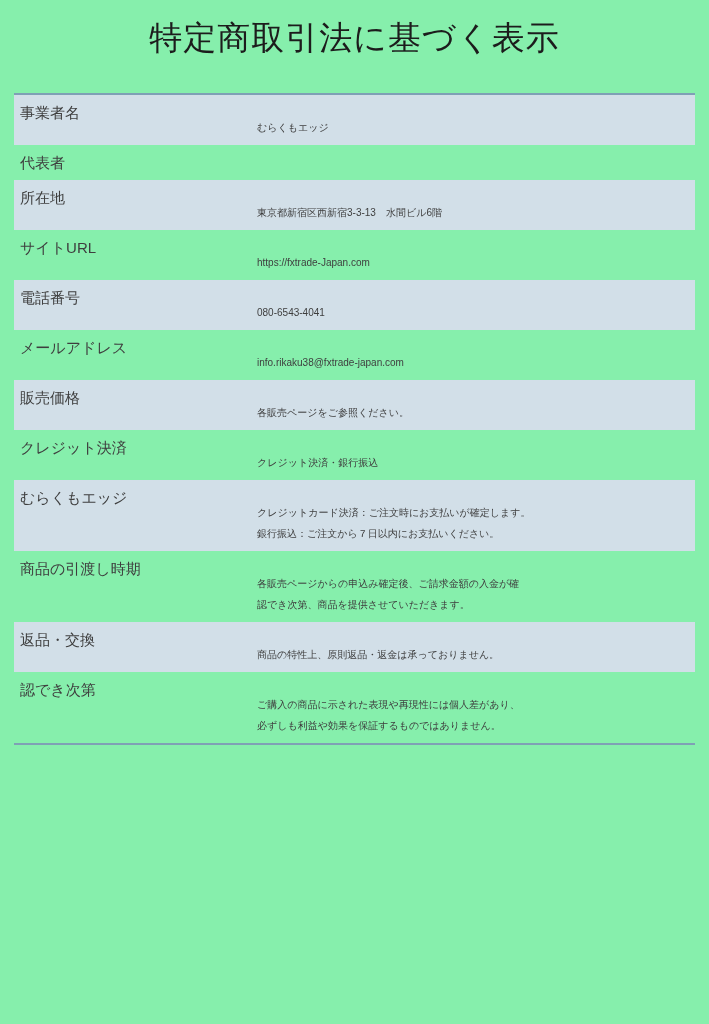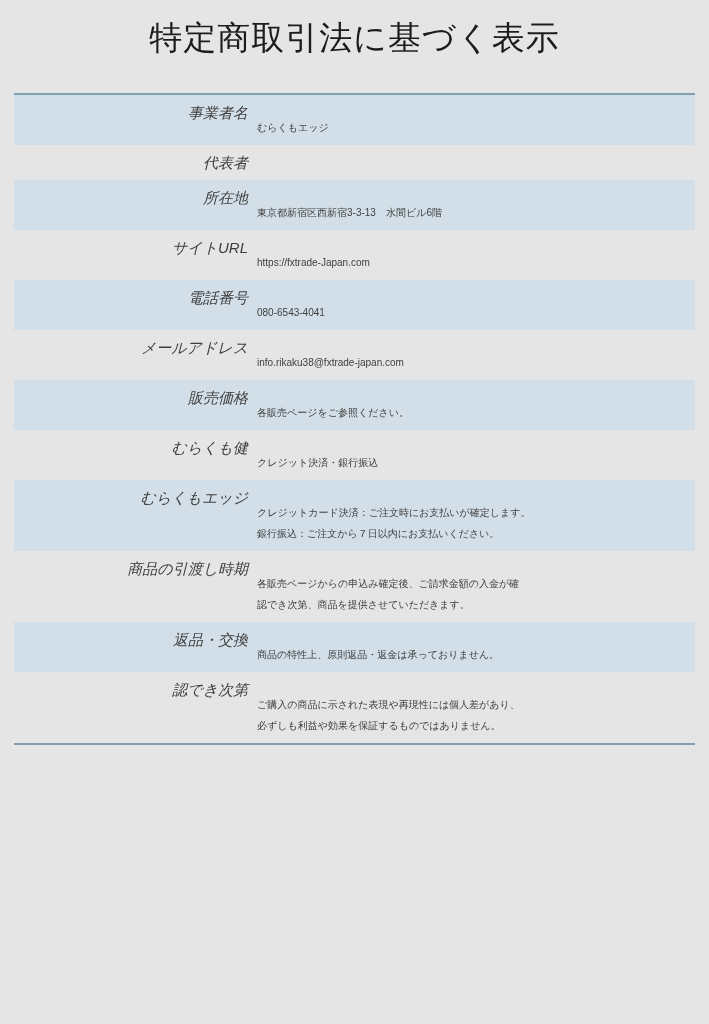--- a/index.html
+++ b/index.html
@@ -6,21 +6,21 @@
   html, body {
     width: 709px;
     height: 1024px;
     background: #ffffff;
     font-family: "Liberation Sans", "DejaVu Sans", sans-serif;
     overflow: hidden;
   }
   .page {
     width: 709px;
     height: 1024px;
-    background: #e5e5e5;
+    background: #86efac;
     padding-top: 16px;
   }
   .page-title {
     text-align: center;
     font-size: 33px;
     font-weight: 500;
     letter-spacing: 1px;
     color: #1c1c1c;
     line-height: 44px;
   }
@@ -33,26 +33,25 @@
   .trow {
     display: flex;
     align-items: stretch;
   }
   .trow:nth-child(odd) {
     background: #d2dfe8;
   }
   .trow .cell-label {
     width: 240px;
     flex: 0 0 240px;
-    text-align: right;
+    text-align: left;
     padding: 7px 6px;
     font-size: 15px;
     line-height: 21px;
     color: #3e3e3e;
-    font-style: italic;
   }
   .trow .cell-value {
     flex: 1 1 auto;
     padding: 22px 12px 7px 3px;
     font-size: 10px;
     line-height: 21px;
     color: #3e3e3e;
     white-space: pre-line;
     word-break: break-word;
   }
@@ -95,21 +94,21 @@
       <div class="cell-value">info.rikaku38@fxtrade-japan.com</div>
     </div>
 
     <div class="trow">
       <div class="cell-label">販売価格</div>
       <div class="cell-value">各販売ページをご参照ください。</div>
     </div>
 
 
     <div class="trow">
-      <div class="cell-label">むらくも健</div>
+      <div class="cell-label">クレジット決済</div>
       <div class="cell-value">クレジット決済・銀行振込</div>
     </div>
 
     <div class="trow">
       <div class="cell-label">むらくもエッジ</div>
       <div class="cell-value">クレジットカード決済：ご注文時にお支払いが確定します。
 銀行振込：ご注文から７日以内にお支払いください。</div>
     </div>
 
     <div class="trow">

